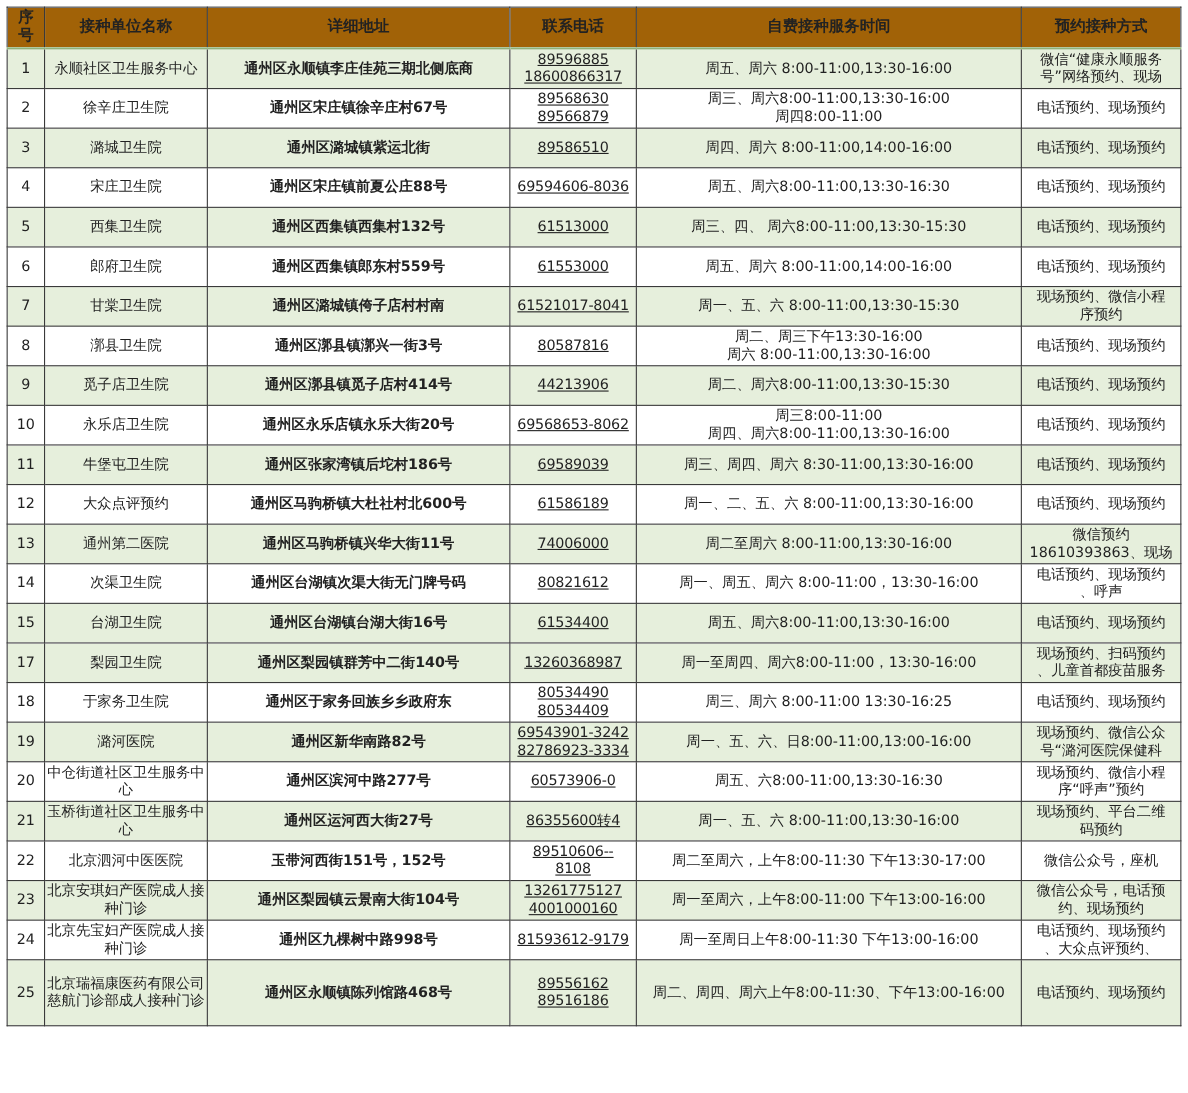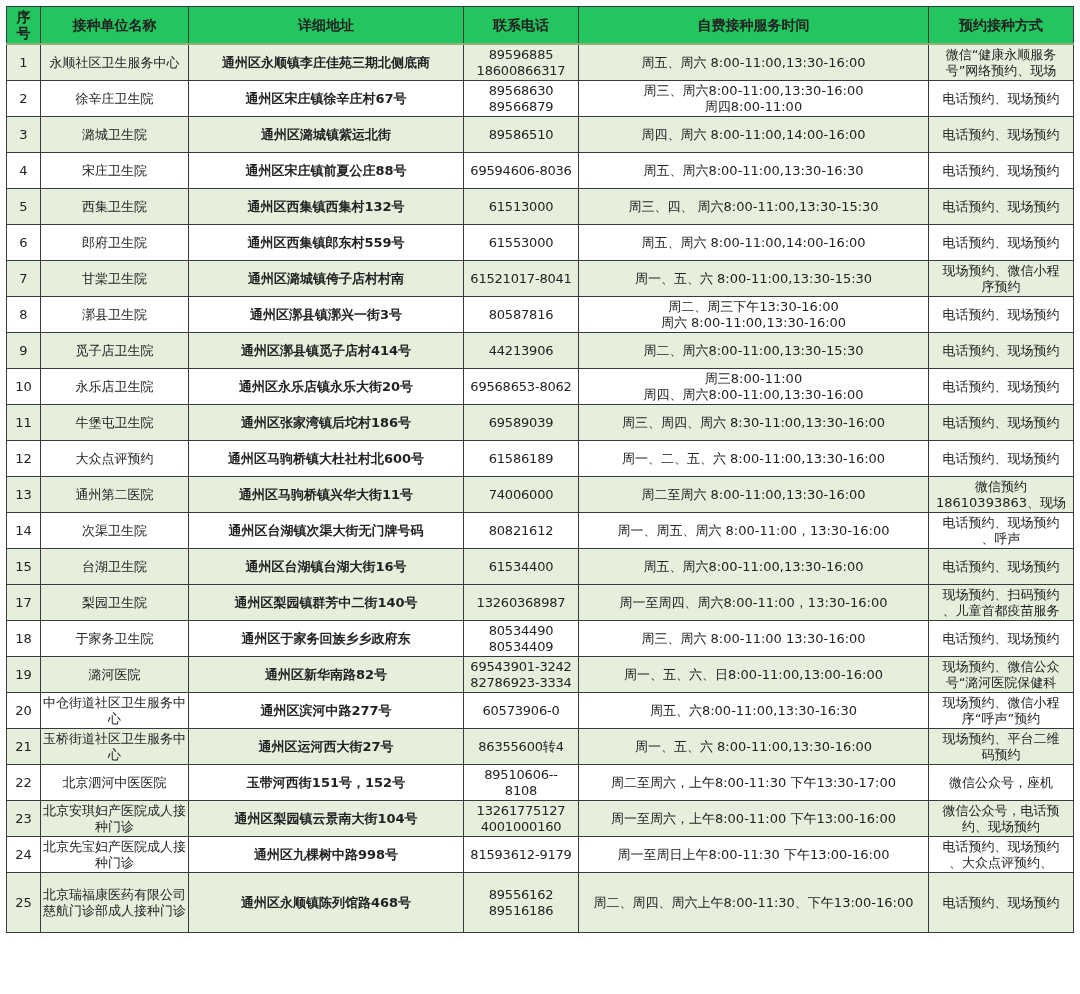--- a/index.html
+++ b/index.html
@@ -11,29 +11,30 @@
     width: 1067px;
   }
   table.sched th, table.sched td {
     border: 1px solid #3a3a3a;
     text-align: center; vertical-align: middle;
     padding: 0 2px;
     font-size: 13px; line-height: 16px;
     overflow: hidden;
   }
   table.sched th {
-    font-weight: bold; font-size: 14px; height: 36px; background: #22c55e;
+    font-weight: bold; font-size: 14px; height: 36px; background: #a16207;
     border-bottom: 2px solid #8fb27a;
+    font-family: Liberation Mono, monospace;
   }
   table.sched td { height: 35px; }
   table.sched tr.alt td { background: #e6efdc; }
   table.sched tr.tall td { height: 59px; }
   td.col-name { font-size: 14px; }
   td.col-addr { font-size: 14px; font-weight: bold; }
-  td.col-phone { font-size: 13px; letter-spacing: -0.2px; }
+  td.col-phone { font-size: 13px; letter-spacing: -0.2px; text-decoration: underline; }
   td.col-time { font-size: 13px; }
   td.col-method { font-size: 14px; }
   td.col-idx { font-size: 13px; }
   .ln { display: block; white-space: nowrap; }
 </style>
 </head>
 <body>
 
 <table class="sched">
   <colgroup>
@@ -293,21 +294,21 @@
       </tr>
       <tr>
         <td class="col-idx">18</td>
         <td class="col-name">于家务卫生院</td>
         <td class="col-addr">通州区于家务回族乡乡政府东</td>
         <td class="col-phone">
           <span class="ln">80534490</span>
           <span class="ln">80534409</span>
         </td>
         <td class="col-time">
-          <span class="ln">周三、周六 8:00-11:00 13:30-16:00</span>
+          <span class="ln">周三、周六 8:00-11:00 13:30-16:25</span>
         </td>
         <td class="col-method">
           <span class="ln">电话预约、现场预约</span>
         </td>
       </tr>
       <tr class="alt">
         <td class="col-idx">19</td>
         <td class="col-name">潞河医院</td>
         <td class="col-addr">通州区新华南路82号</td>
         <td class="col-phone">

